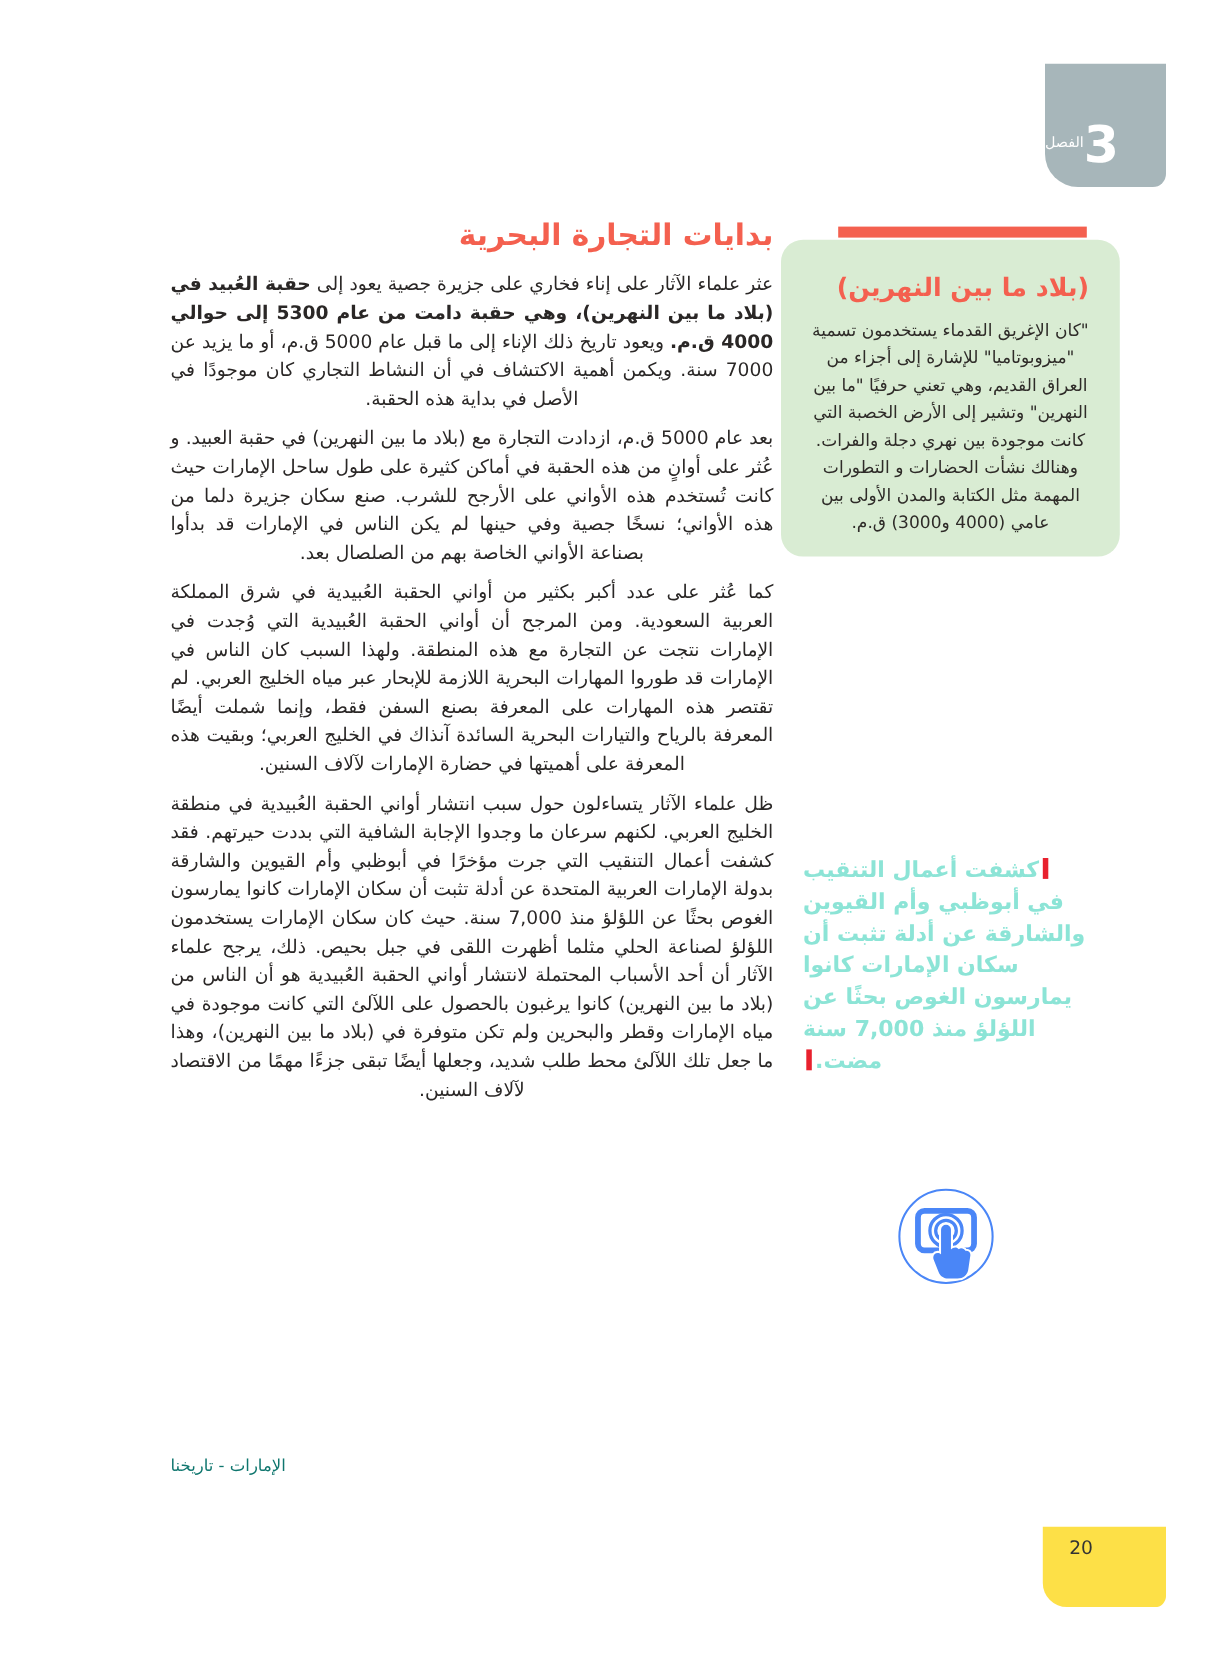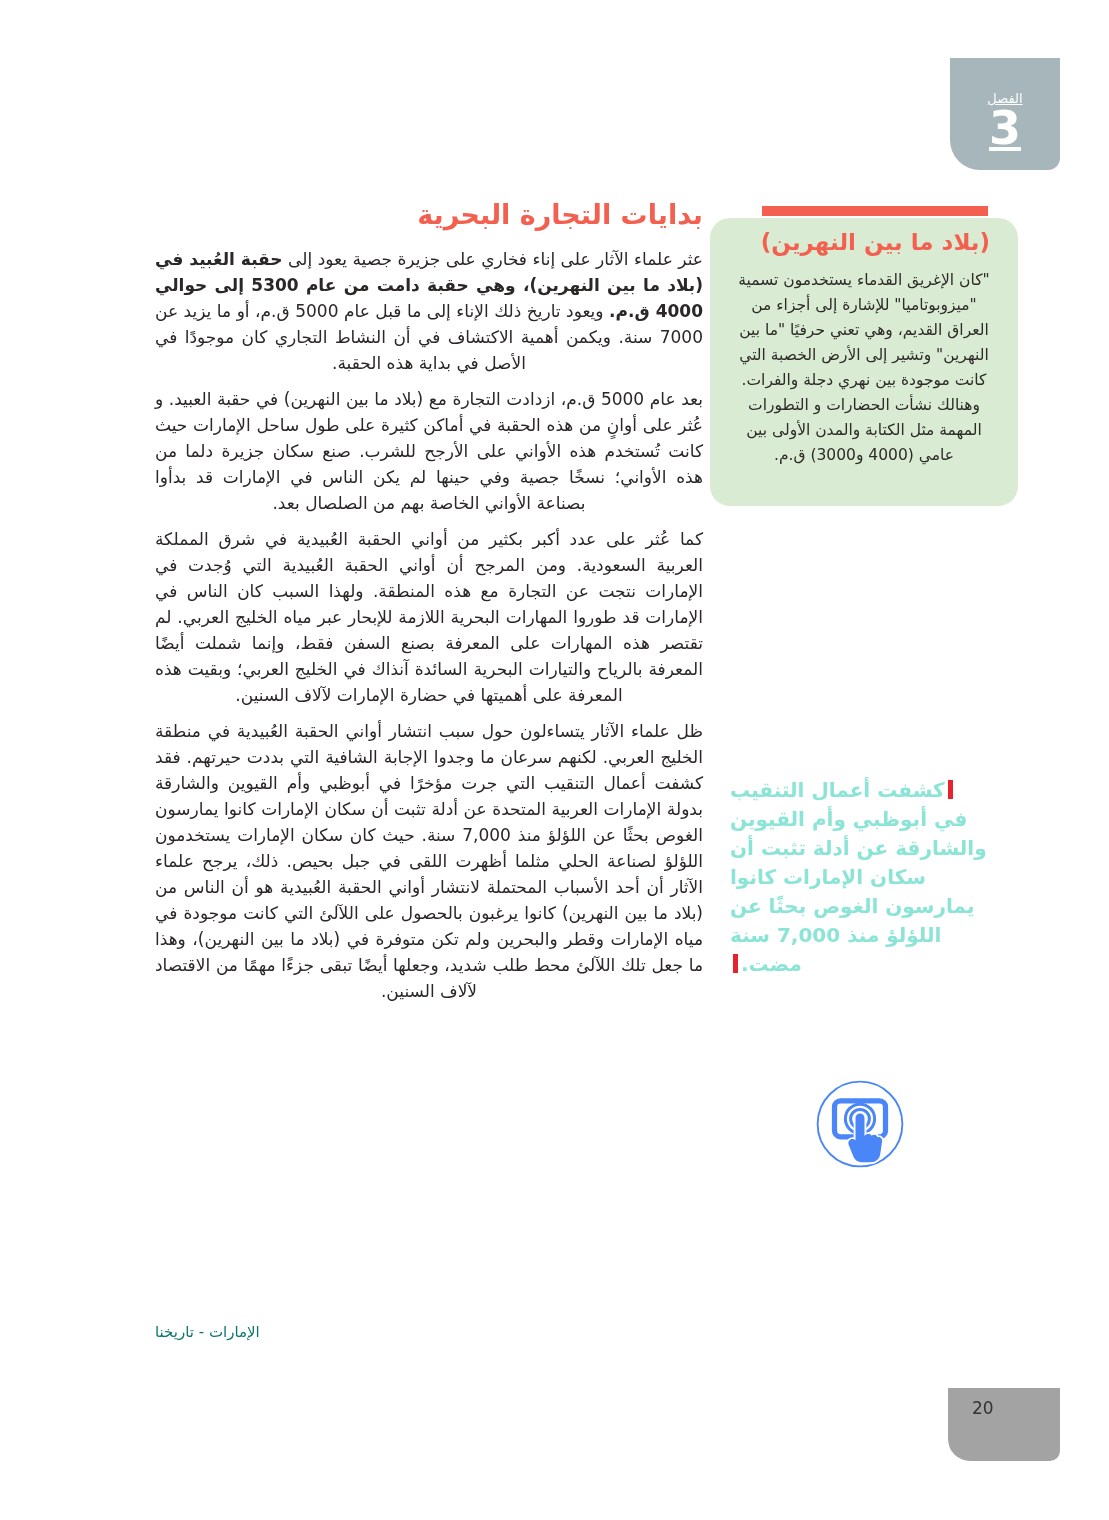--- a/index.html
+++ b/index.html
@@ -14,22 +14,22 @@
   .topbar{
     position:absolute;left:60px;top:58px;width:886px;height:65px;
     background:#a7b6ba;display:flex;align-items:center;
   }
   .topbar-text{
     margin-left:95px;direction:rtl;font-size:15px;color:#353535;
   }
   .chapter-tab{
     position:absolute;left:950px;top:58px;width:110px;height:112px;
     background:#a7b6ba;border-radius:0 0 12px 30px;
-    display:flex;flex-direction:column;align-items:center;
-    padding-top:34px;box-sizing:border-box;color:#ffffff;text-decoration:underline;
+    display:flex;flex-direction:row;align-items:center;
+    padding-top:34px;box-sizing:border-box;color:#ffffff;
   }
   .chapter-label{font-size:13px;line-height:14px;direction:rtl;}
   .chapter-number{font-size:46px;font-weight:bold;line-height:44px;}
   
   .article{
     position:absolute;left:155px;top:198px;width:548px;
     direction:rtl;
     text-align:justify;text-align-last:center;
     color:#2a2726;font-size:17px;line-height:26px;
   }
@@ -37,21 +37,21 @@
     margin:0 0 14px 0;
     font-size:27px;line-height:34px;font-weight:bold;color:#f4604f;
     text-align:left;text-align-last:right;
   }
   .body-para{margin:0 0 10px 0;}
   .body-para strong{font-weight:bold;}
   
   .infobox{
     position:absolute;left:710px;top:218px;width:308px;height:288px;
     background:#d9ecd3;border-radius:20px;
-    direction:rtl;box-sizing:border-box;padding:8px 24px 0 24px;
+    direction:rtl;box-sizing:border-box;padding:28px 24px 0 24px;
   }
   .infobox-bar{
     position:absolute;left:762px;top:206px;width:226px;height:10px;
     background:#f4604f;
   }
   .infobox-title{
     margin:2px 4px 12px 0;font-size:23px;line-height:28px;
     font-weight:bold;color:#f4604f;text-align:right;
   }
   .infobox-text{
@@ -74,21 +74,21 @@
     cursor:pointer;
   }
   .touch-icon svg{width:100%;height:100%;display:block;}
   
   .footer-title{
     position:absolute;left:155px;top:1323px;direction:rtl;
     font-size:15px;color:#0f766e;
   }
   .page-tab{
     position:absolute;left:948px;top:1388px;width:112px;height:73px;
-    background:#a3a3a3;border-radius:0 0 10px 22px;
+    background:#fde047;border-radius:0 0 10px 22px;
     box-sizing:border-box;padding:10px 0 0 24px;
   }
   .page-tab span{font-size:17px;color:#333333;}
 </style>
 </head>
 <body>
 
 <div class="page">
 
 

